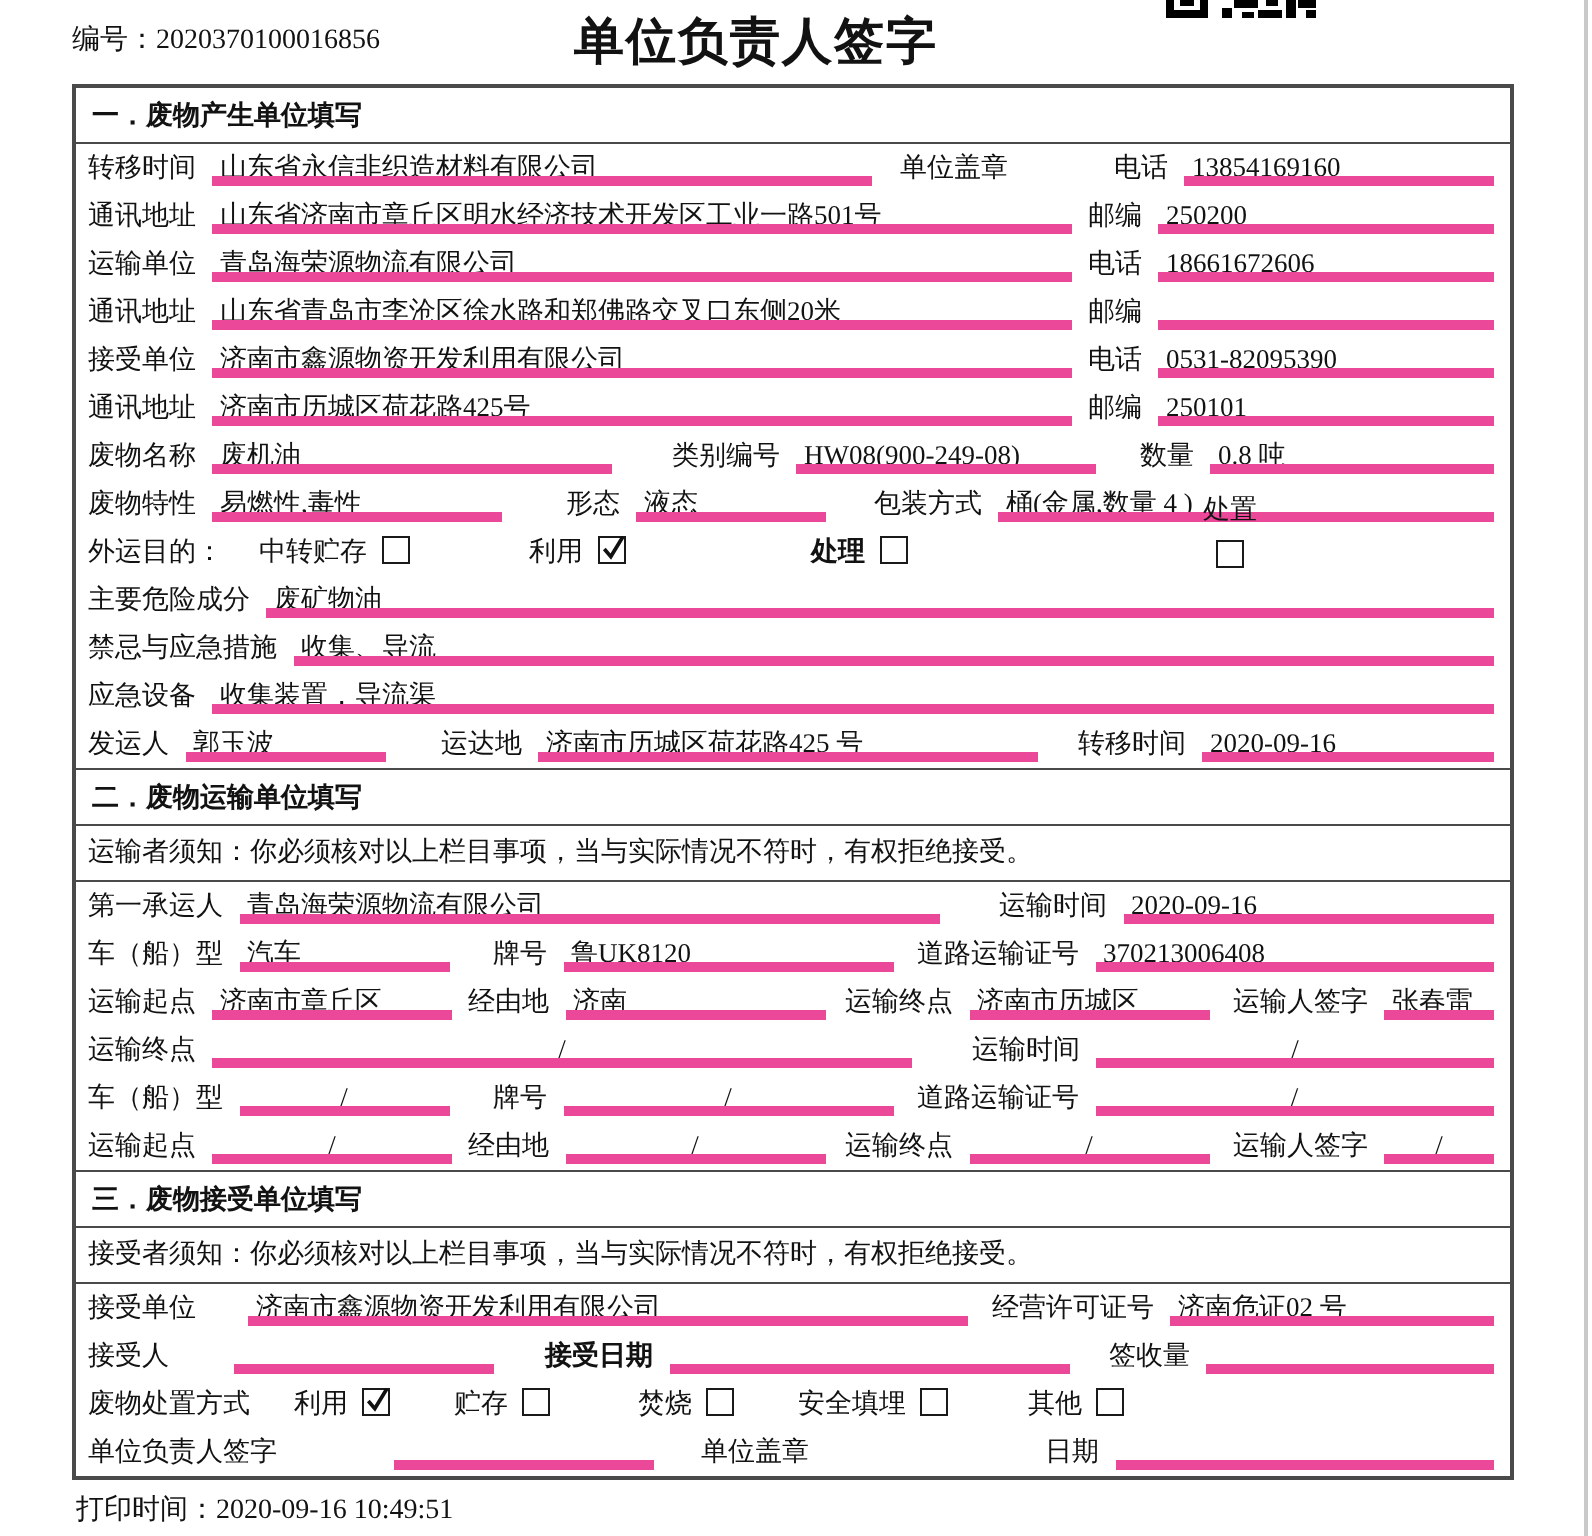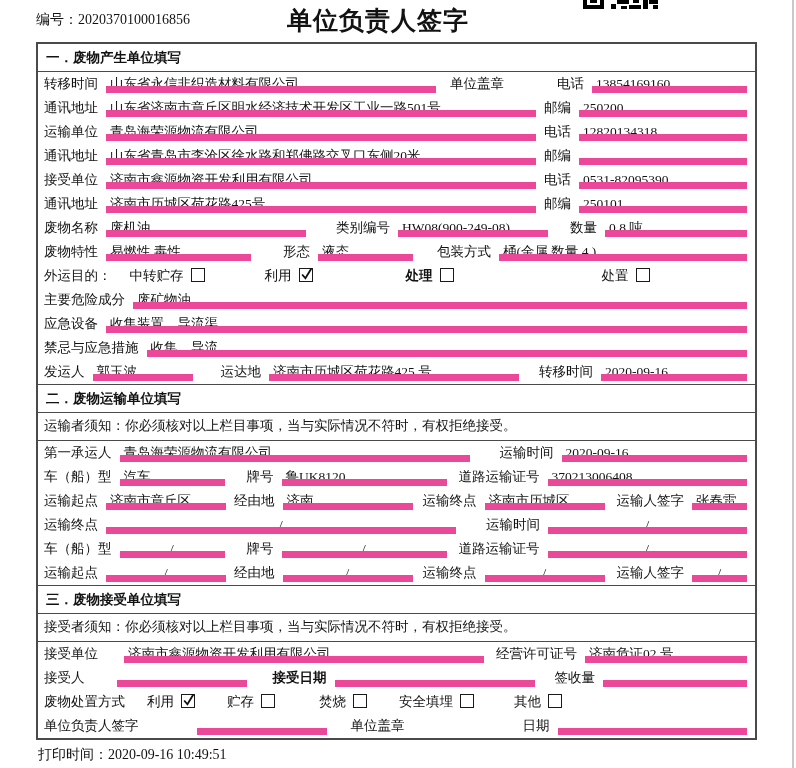--- a/index.html
+++ b/index.html
@@ -17,21 +17,21 @@
   
   .form-table{position:absolute;left:36px;top:42px;width:721px;border:2px solid #4a4a4a;
     background:#fff;box-sizing:border-box;font-size:13.5px;}
   .sec{border-top:1.5px solid #4a4a4a;}
   .sec:first-child{border-top:none;}
   .sec-header{font-weight:bold;font-size:13.5px;padding:5px 8px 4px 8px;
     border-bottom:1.5px solid #4a4a4a;font-family:"Liberation Sans","DejaVu Sans",sans-serif;}
   .row{display:flex;align-items:flex-end;padding:0 8px 3px 6px;height:24px;box-sizing:border-box;white-space:nowrap;}
   .row.note{align-items:center;height:28px;padding-top:2px;border-bottom:1px solid #4a4a4a;}
   .lbl{flex:0 0 auto;padding-right:8px;line-height:18px;}
-  .val{flex:0 0 auto;border-bottom:7px solid #ec4899;height:18px;line-height:18px;
+  .val{flex:0 0 auto;border-bottom:5px solid #ec4899;height:18px;line-height:18px;
     padding:0 4px;box-sizing:border-box;overflow:hidden;text-decoration:underline;}
   .val.grow{flex:1 1 auto;}
   .val.center{text-align:center;}
   .chk{flex:0 0 auto;display:flex;align-items:center;gap:7px;line-height:18px;}
   .box{width:12px;height:12px;border:1.5px solid #1a1a1a;box-sizing:content-box;
     display:inline-flex;align-items:flex-end;justify-content:center;position:relative;top:-1px;background:#fff;}
   .box svg{width:13px;height:13px;position:absolute;left:0;bottom:0;overflow:visible;}
   
   .print-time{position:absolute;left:38px;top:746px;font-size:14px;}
 </style>
@@ -75,21 +75,21 @@
       <div class="row">
         <span class="lbl">通讯地址</span>
         <span class="val" style="width: 430px;">山东省济南市章丘区明水经济技术开发区工业一路501号</span>
         <span class="lbl" style="margin-left: 8px;">邮编</span>
         <span class="val grow">250200</span>
       </div>
       <div class="row">
         <span class="lbl">运输单位</span>
         <span class="val" style="width: 430px;">青岛海荣源物流有限公司</span>
         <span class="lbl" style="margin-left: 8px;">电话</span>
-        <span class="val grow">12820134318</span>
+        <span class="val grow">18661672606</span>
       </div>
       <div class="row">
         <span class="lbl">通讯地址</span>
         <span class="val" style="width: 430px;">山东省青岛市李沧区徐水路和郑佛路交叉口东侧20米</span>
         <span class="lbl" style="margin-left: 8px;">邮编</span>
         <span class="val grow"></span>
       </div>
       <div class="row">
         <span class="lbl">接受单位</span>
         <span class="val" style="width: 430px;">济南市鑫源物资开发利用有限公司</span>
@@ -129,36 +129,36 @@
           <span class="box">
             <svg viewBox="0 0 12 12">
               <path d="M2 6 L5 9.5 L10.5 0.5" stroke="#111" stroke-width="1.7" fill="none"></path>
             </svg>
           </span>
         </span>
         <span class="chk" style="margin-left: 93px; font-weight: bold;">
           <span class="chk-label">处理</span>
           <span class="box"></span>
         </span>
-        <span class="chk" style="margin-left: 148px;">
+        <span class="chk" style="margin-left: 148px; flex-direction: column;">
           <span class="chk-label">处置</span>
           <span class="box"></span>
         </span>
       </div>
       <div class="row">
         <span class="lbl">主要危险成分</span>
         <span class="val grow">废矿物油</span>
       </div>
       <div class="row">
+        <span class="lbl">禁忌与应急措施</span>
+        <span class="val grow">收集、导流</span>
+      </div>
+      <div class="row">
         <span class="lbl">应急设备</span>
         <span class="val grow">收集装置，导流渠</span>
-      </div>
-      <div class="row">
-        <span class="lbl">禁忌与应急措施</span>
-        <span class="val grow">收集、导流</span>
       </div>
       <div class="row">
         <span class="lbl">发运人</span>
         <span class="val" style="width: 100px;">郭玉波</span>
         <span class="lbl" style="margin-left: 28px;">运达地</span>
         <span class="val" style="width: 250px;">济南市历城区荷花路425 号</span>
         <span class="lbl" style="margin-left: 20px;">转移时间</span>
         <span class="val grow">2020-09-16</span>
       </div>
     </section>

